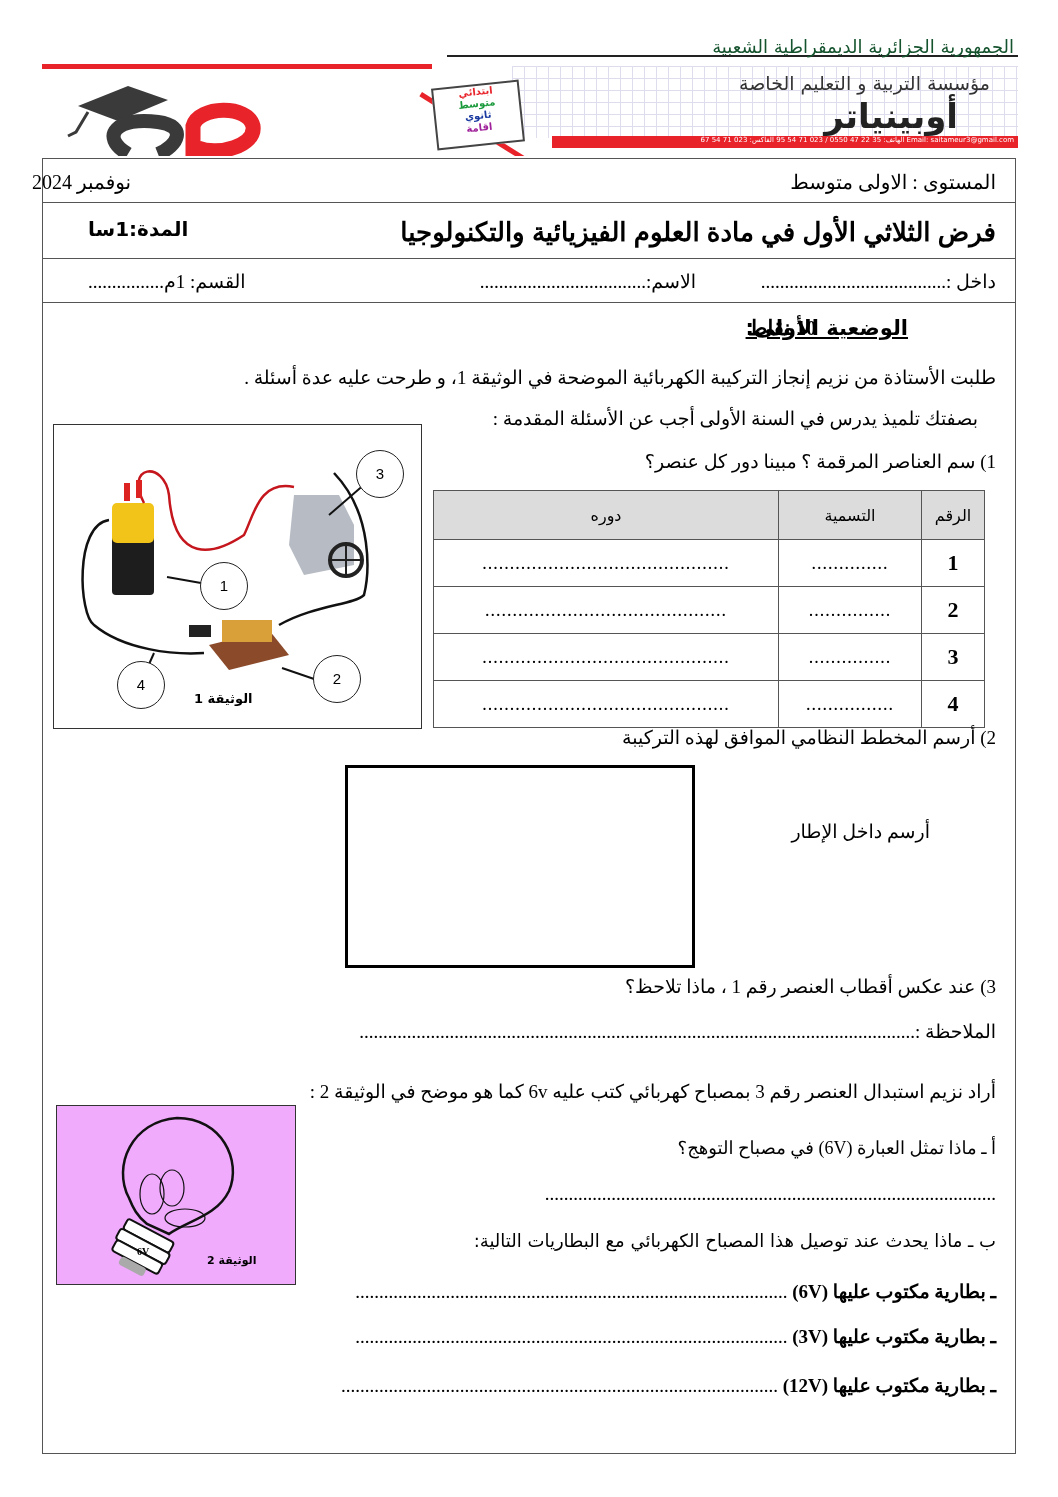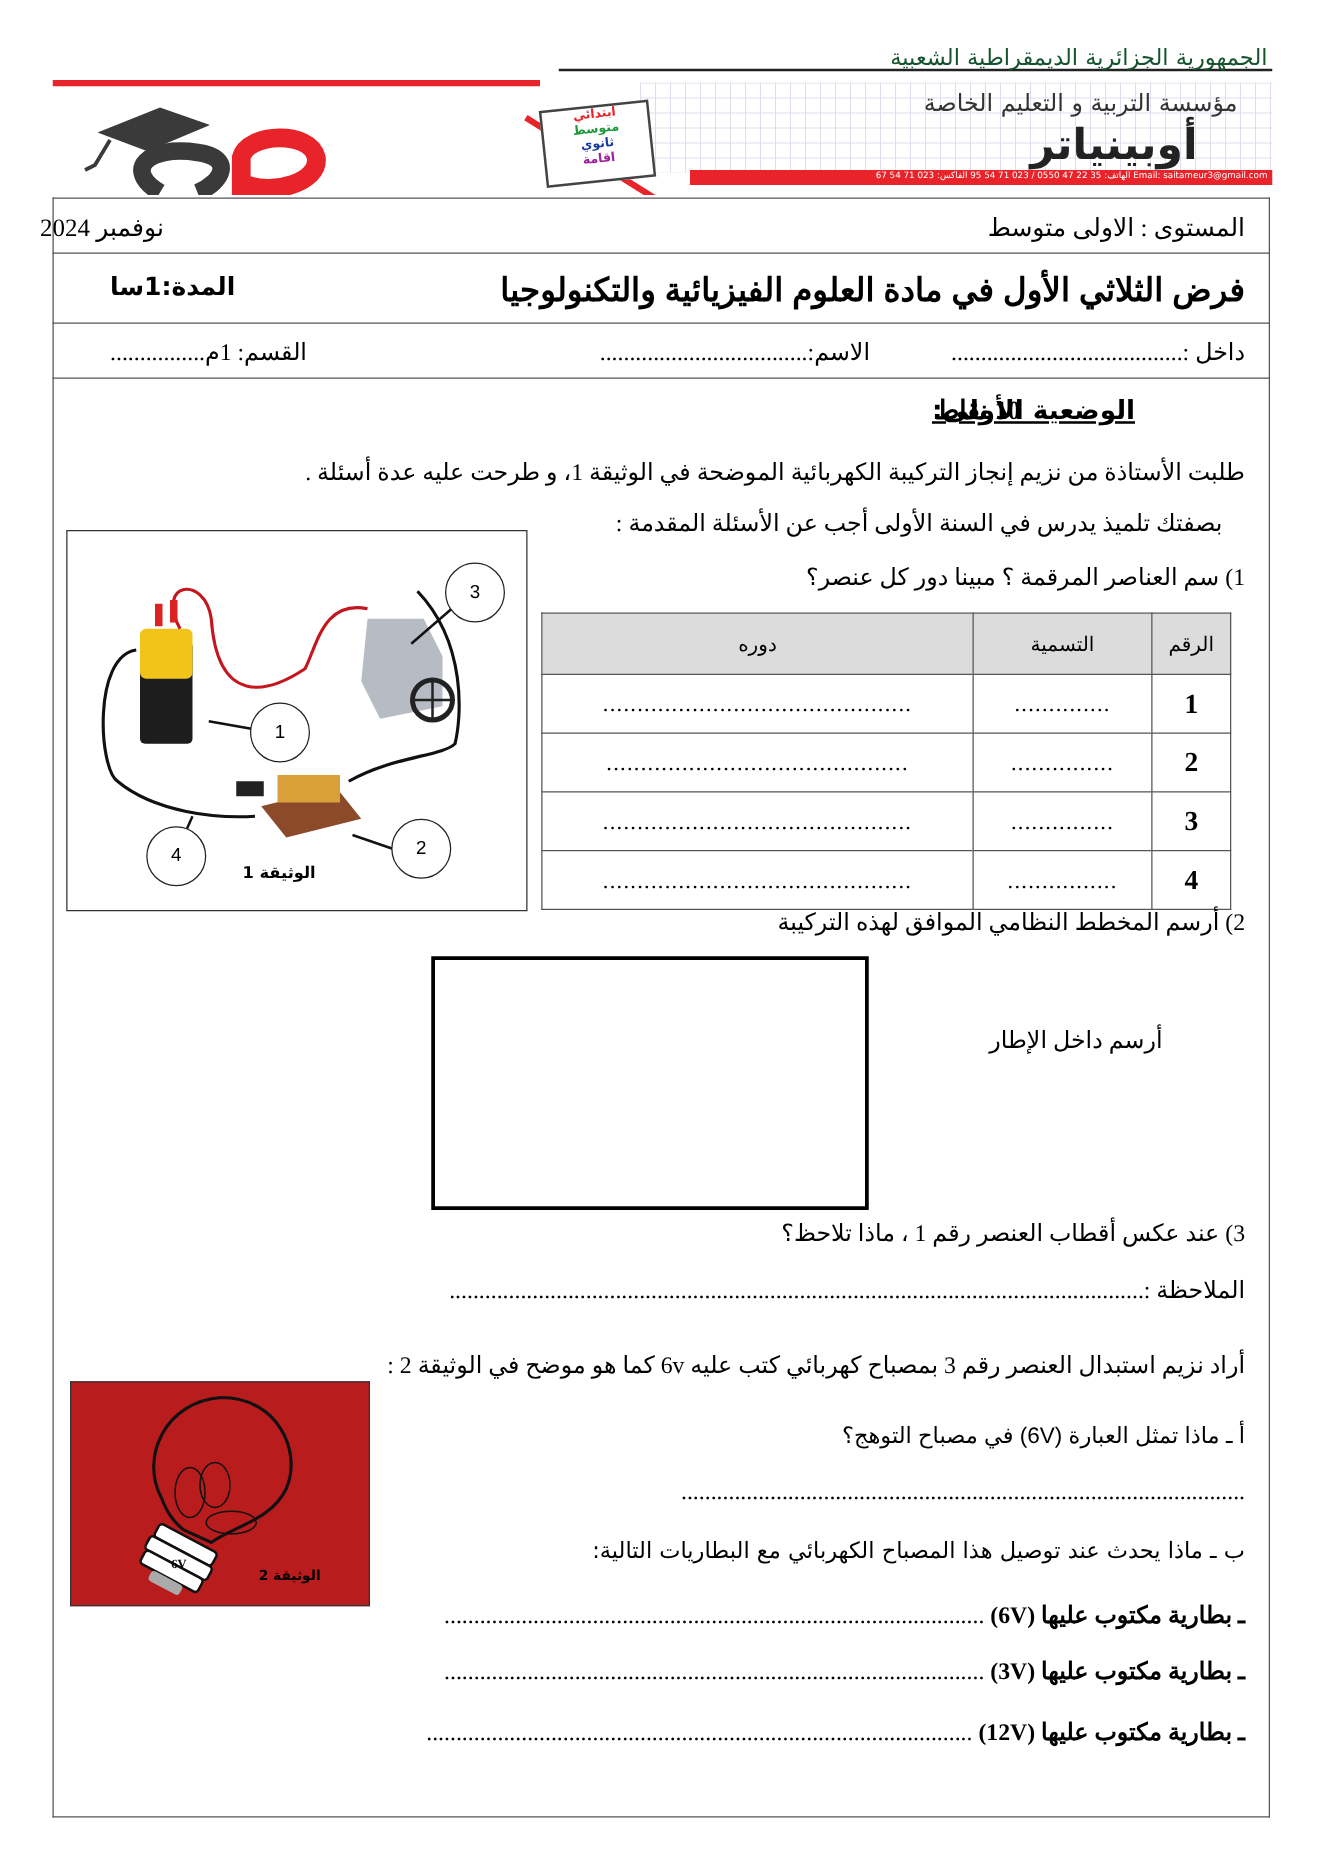--- a/index.html
+++ b/index.html
@@ -34,21 +34,21 @@
   .doc1 { position:absolute; left:53px; top:424px; width:369px; height:305px; border:1.5px solid #333; box-sizing:border-box; background:#fff; }
   .circle { position:absolute; width:46px; height:46px; border:1.5px solid #222; border-radius:50%; text-align:center; line-height:46px; font-family:"Liberation Sans", sans-serif; font-size:15px; background:#fff; }
 
   table.el { position:absolute; left:433px; top:490px; width:552px; border-collapse:collapse; direction:rtl; font-size:18px; }
   table.el td, table.el th { border:1.5px solid #555; height:44px; text-align:center; }
   table.el th { background:#dcdcdc; font-weight:normal; height:46px; font-family:"DejaVu Sans", sans-serif; font-size:16px; }
   table.el td.num { font-weight:bold; font-size:22px; width:60px; }
   table.el td.name { width:140px; }
 
   .drawbox { position:absolute; left:345px; top:765px; width:350px; height:203px; border:3px solid #000; box-sizing:border-box; }
-  .doc2 { position:absolute; left:56px; top:1105px; width:240px; height:180px; border:1.5px solid #333; box-sizing:border-box; background:#b91c1c; }
+  .doc2 { position:absolute; left:56px; top:1105px; width:240px; height:180px; border:1.5px solid #333; box-sizing:border-box; background:#f0abfc; }
   .dots { letter-spacing:1px; }
 </style>
 </head>
 <body>
 
 <div class="banner">
   <div class="toprule"></div>
   <div class="toptitle">الجمهورية الجزائرية الديمقراطية الشعبية</div>
   <div class="grid"></div>
   <div class="redline" style="left:0;top:26px;width:390px;"></div>
@@ -175,21 +175,21 @@
       <rect x="60" y="122" width="52" height="12" rx="3" fill="#fff" stroke="#111" stroke-width="2"></rect>
       <rect x="58" y="134" width="56" height="12" rx="3" fill="#fff" stroke="#111" stroke-width="2"></rect>
       <rect x="60" y="146" width="52" height="12" rx="3" fill="#fff" stroke="#111" stroke-width="2"></rect>
       <rect x="72" y="158" width="28" height="9" rx="3" fill="#aaa"></rect>
     </g>
   </svg>
   <div class="lbl bold" style="left:80px;top:140px;font-size:10px;">6V</div>
   <div class="lbl rtl bold" style="left:150px;top:148px;font-size:11px;font-family:'DejaVu Sans',sans-serif;">الوثيقة 2</div>
 </div>
 
-<div class="lbl rtl" style="right:62px;top:1137px;font-size:18px;font-family:Liberation Sans, sans-serif;">أ ـ ماذا تمثل العبارة (6V) في مصباح التوهج؟</div>
+<div class="lbl rtl" style="right:62px;top:1137px;font-size:18px;font-family:Liberation Serif, serif;">أ ـ ماذا تمثل العبارة (6V) في مصباح التوهج؟</div>
 <div class="lbl f19 rtl" style="right:62px;top:1183px;">...............................................................................................</div>
 <div class="lbl rtl" style="right:62px;top:1230px;font-size:18px;font-family:'DejaVu Sans',sans-serif;">ب ـ ماذا يحدث عند توصيل هذا المصباح الكهربائي مع البطاريات التالية:</div>
 
 <div class="lbl f19 rtl" style="right:62px;top:1280px;">
   <span style="font-weight:bold;">ـ بطارية مكتوب عليها (6V)</span>
   <span>...........................................................................................</span>
 </div>
 <div class="lbl f19 rtl" style="right:62px;top:1325px;">
   <span style="font-weight:bold;">ـ بطارية مكتوب عليها (3V)</span>
   <span>...........................................................................................</span>

